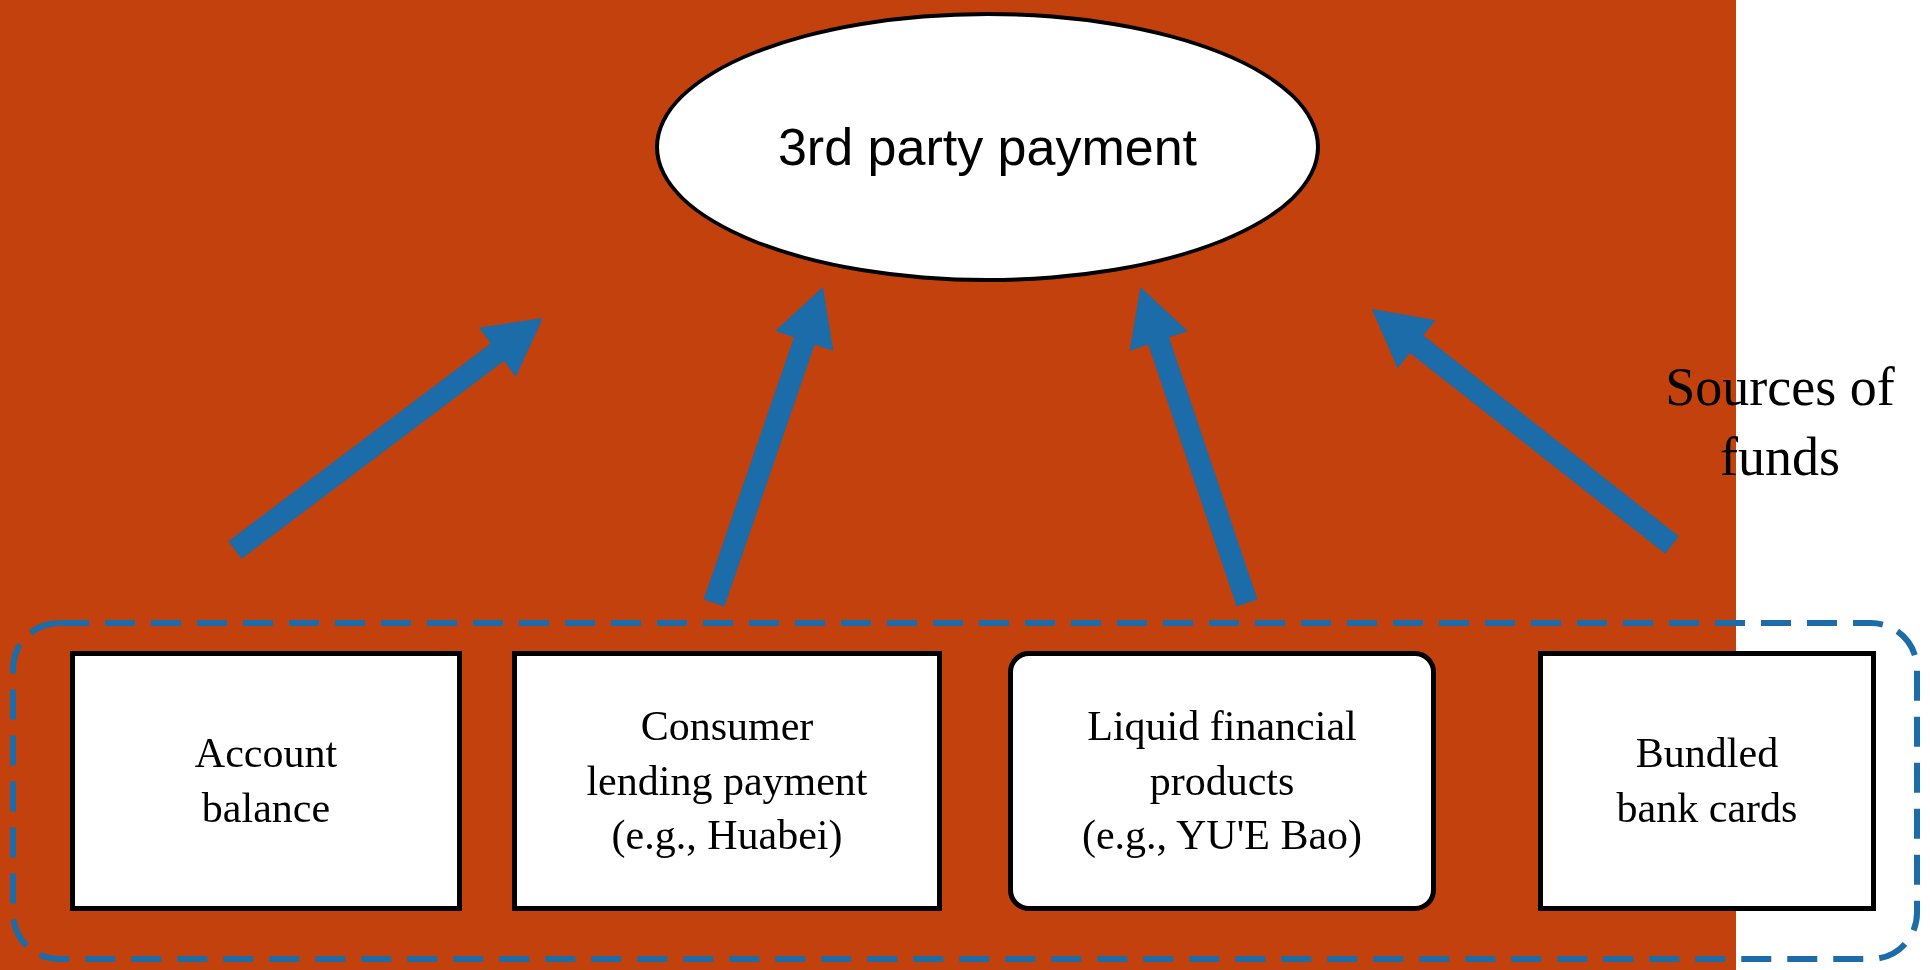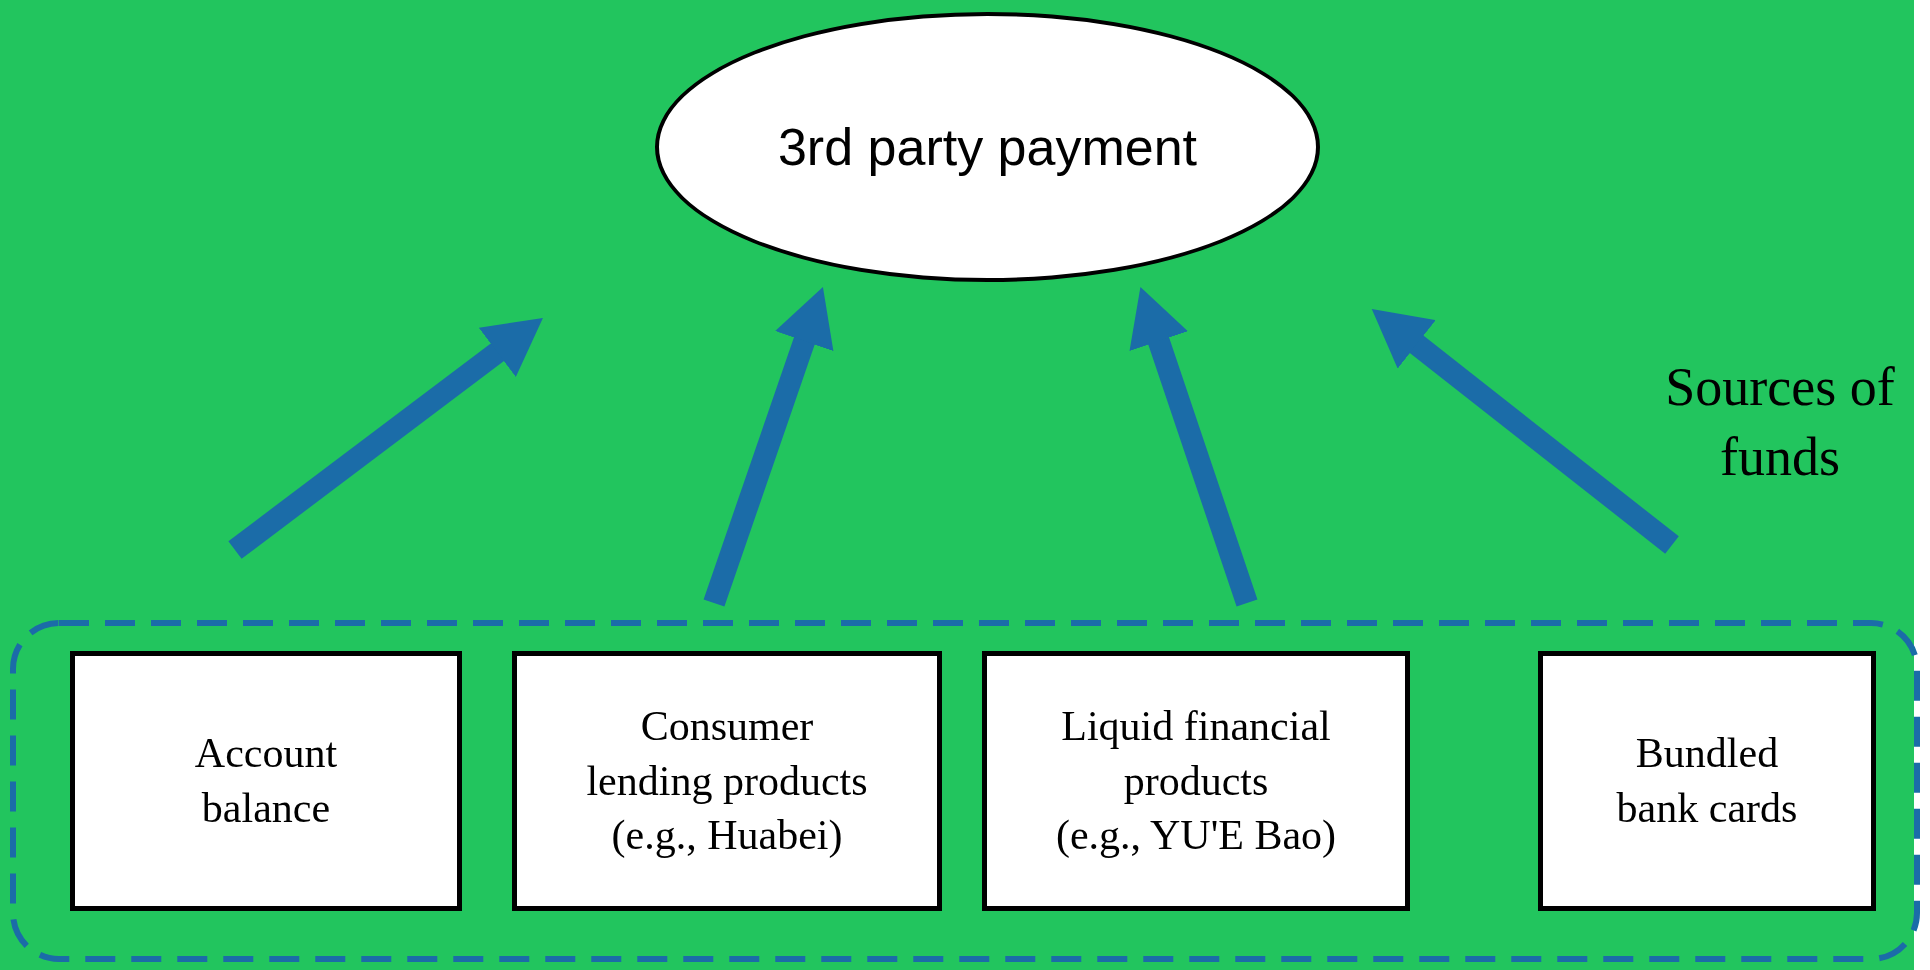--- a/index.html
+++ b/index.html
@@ -5,23 +5,23 @@
   * { margin: 0; padding: 0; box-sizing: border-box; }
   html, body {
     width: 1930px;
     height: 970px;
     background: #ffffff;
     font-family: "Liberation Serif", serif;
     overflow: hidden;
   }
   #canvas {
     position: relative;
-    width: 1914px;
+    width: 1736px;
     height: 970px;
-    background: #22c55e;
+    background: #c2410c;
   }
   #arrow-layer {
     position: absolute;
     left: 0; top: 0;
     width: 1930px; height: 970px;
     pointer-events: none;
   }
   .arrow {
     stroke: var(--accent-blue, #1b6ca8);
     stroke-width: 22;
@@ -63,21 +63,21 @@
     align-items: center;
     justify-content: center;
     text-align: center;
     font-size: 42px;
     line-height: 1.3;
     color: #000000;
     white-space: pre-line;
   }
   #source-box-1 { left: 70px;   width: 392px; }
   #source-box-2 { left: 512px;  width: 430px; }
-  #source-box-3 { left: 982px;  width: 428px; }
+  #source-box-3 { left: 1008px;  width: 428px; border-radius: 21px; }
   #source-box-4 { left: 1538px; width: 338px; }
   .side-label {
     position: absolute;
     left: 1600px; top: 352px;
     width: 360px;
     font-size: 54px;
     line-height: 1.3;
     color: #000000;
     text-align: center;
     white-space: pre-line;
@@ -107,21 +107,21 @@
     <div class="ellipse-label">3rd party payment</div>
   </div>
 
   <div class="side-label">Sources of
 funds</div>
 
   <div id="source-box-1" class="source-box">Account
 balance</div>
 
   <div id="source-box-2" class="source-box">Consumer
-lending products
+lending payment
 (e.g., Huabei)</div>
 
   <div id="source-box-3" class="source-box">Liquid financial
 products
 (e.g., YU'E Bao)</div>
 
   <div id="source-box-4" class="source-box">Bundled
 bank cards</div>
 
 </div>

